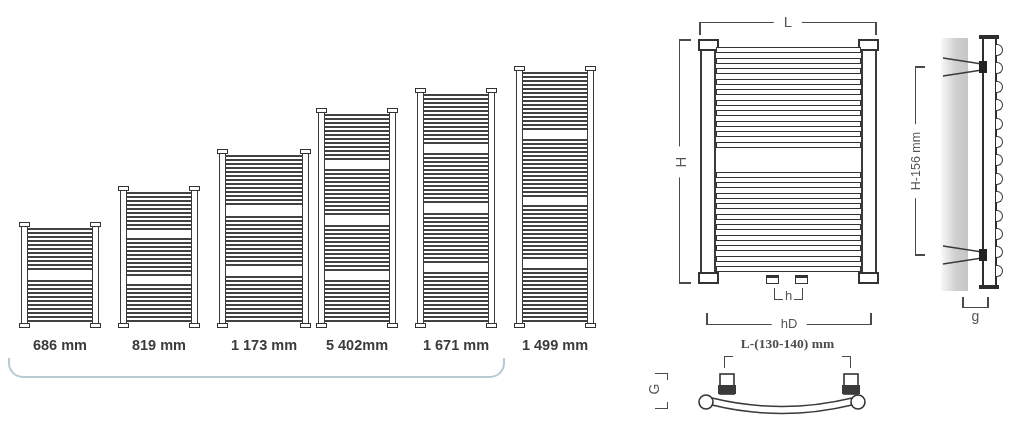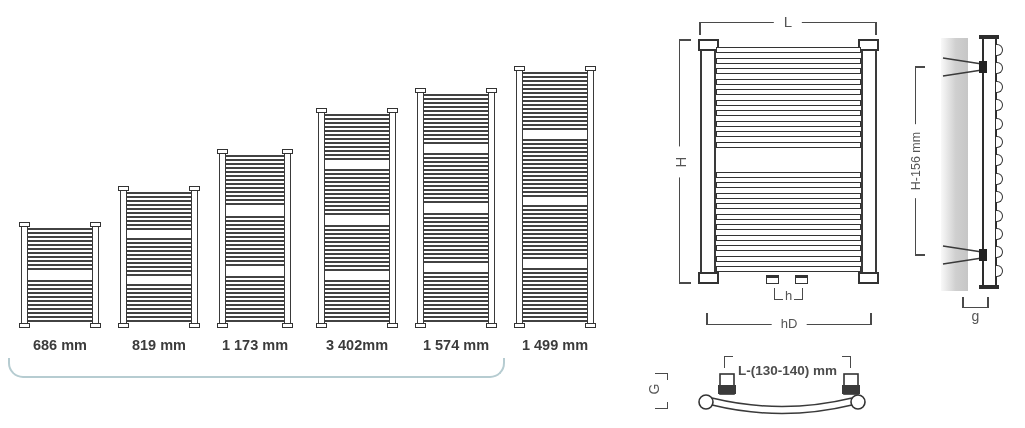--- a/index.html
+++ b/index.html
@@ -179,21 +179,21 @@
             <div class="bar"></div>
             <div class="bar"></div>
             <div class="bar"></div>
             <div class="bar"></div>
             <div class="bar"></div>
             <div class="bar"></div>
           </div>
         </div>
         <div class="rad-label">819 mm</div>
       </div>
-      <div class="rad" style="left: 219px; width: 72px; height: 179px; top: 149px;">
+      <div class="rad" style="left: 219px; width: 90px; height: 179px; top: 149px;">
         <div class="rail l"></div>
         <div class="rail r"></div>
         <div class="cap tl"></div>
         <div class="cap tr"></div>
         <div class="cap bl"></div>
         <div class="cap br"></div>
         <div class="bars">
           <div class="grp">
             <div class="bar"></div>
             <div class="bar"></div>
@@ -298,21 +298,21 @@
             <div class="bar"></div>
             <div class="bar"></div>
             <div class="bar"></div>
             <div class="bar"></div>
             <div class="bar"></div>
             <div class="bar"></div>
             <div class="bar"></div>
             <div class="bar"></div>
           </div>
         </div>
-        <div class="rad-label">3 402mm</div>
+        <div class="rad-label">5 402mm</div>
       </div>
       <div class="rad" style="left: 417px; width: 78px; height: 240px; top: 88px;">
         <div class="rail l"></div>
         <div class="rail r"></div>
         <div class="cap tl"></div>
         <div class="cap tr"></div>
         <div class="cap bl"></div>
         <div class="cap br"></div>
         <div class="bars">
           <div class="grp">
@@ -369,21 +369,21 @@
             <div class="bar"></div>
             <div class="bar"></div>
             <div class="bar"></div>
             <div class="bar"></div>
             <div class="bar"></div>
             <div class="bar"></div>
             <div class="bar"></div>
             <div class="bar"></div>
           </div>
         </div>
-        <div class="rad-label">1 574 mm</div>
+        <div class="rad-label">1 671 mm</div>
       </div>
       <div class="rad" style="left: 516px; width: 78px; height: 262px; top: 66px;">
         <div class="rail l"></div>
         <div class="rail r"></div>
         <div class="cap tl"></div>
         <div class="cap tr"></div>
         <div class="cap bl"></div>
         <div class="cap br"></div>
         <div class="bars">
           <div class="grp">
@@ -552,19 +552,19 @@
     <circle cx="66" cy="47" r="7" fill="#fff" stroke="#333" stroke-width="1.6"></circle>
     <circle cx="218" cy="47" r="7" fill="#fff" stroke="#333" stroke-width="1.6"></circle>
     <rect x="80" y="19" width="14" height="20" fill="#fff" stroke="#333" stroke-width="1.6"></rect>
     <rect x="78" y="30" width="18" height="9" fill="#3a3a3a"></rect>
     <rect x="204" y="19" width="14" height="20" fill="#fff" stroke="#333" stroke-width="1.6"></rect>
     <rect x="202" y="30" width="18" height="9" fill="#3a3a3a"></rect>
   </svg>
 
   <div class="cm tl" style="left:724px; top:356px;"></div>
   <div class="cm tr" style="left:842px; top:356px;"></div>
-  <div class="tv-label" style="left:733px; top:363px; width:109px;">L-(130-140) mm</div>
+  <div class="tv-label" style="left:733px; top:336px; width:109px;font-family:Liberation Serif, serif;">L-(130-140) mm</div>
 
   <div class="cm gt" style="left:655px; top:373px;"></div>
   <div class="cm gb" style="left:655px; top:402px;"></div>
   <div class="g-label" style="left:649px; top:381px;">G</div>
 
 </div>
 
 </body></html>

